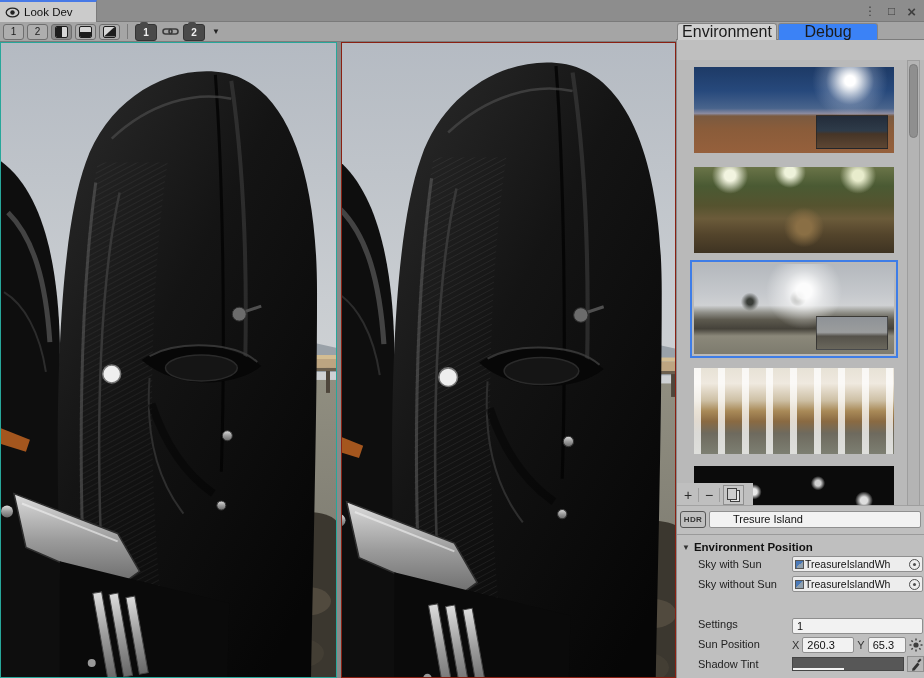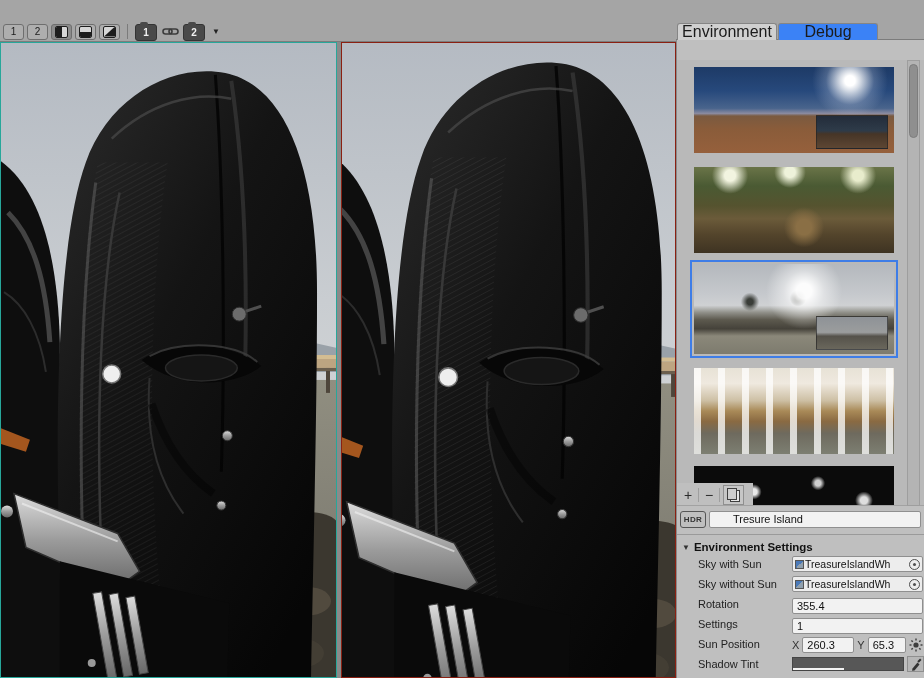--- a/index.html
+++ b/index.html
@@ -203,20 +203,36 @@
         <rect x="116" y="552" width="9" height="84" fill="url(#g-metal)" stroke="#444444"></rect>
         <rect x="132" y="558" width="9" height="78" fill="url(#g-metal)" stroke="#444444"></rect>
       </g>
       <circle cx="92" cy="622" r="4" fill="#999999"></circle>
     </g>
   </defs>
 </svg>
 
 <div class="window">
 
+  <div class="titlebar">
+    <div class="doc-tab">
+      <span style="display:flex;">
+        <svg width="15" height="11" viewBox="0 0 15 11">
+            <ellipse cx="7.5" cy="5.5" rx="6.3" ry="4.4" fill="none" stroke="#222" stroke-width="1.3"></ellipse>
+            <circle cx="7.5" cy="5.5" r="2.2" fill="#222"></circle>
+          </svg>
+      </span>
+      <span>Look Dev</span>
+    </div>
+    <div class="win-controls">
+      <span class="wc-menu">⋮</span>
+      <span class="wc-max">□</span>
+      <span class="wc-close">×</span>
+    </div>
+  </div>
 
   <div class="toolbar">
     <div class="tbtn">
         <span>1</span>
       </div>
     <div class="tbtn">
         <span>2</span>
       </div>
     <div class="tbtn active">
         <span class="split-ic sv">
@@ -308,21 +324,21 @@
 
       <div class="hdr-row">
         <div class="hdr-badge">HDR</div>
         <input class="hdr-field" value="Tresure Island" style="">
       </div>
 
       <div class="divider"></div>
 
       <div class="settings-header">
         <span class="foldout">▼</span>
-        <span>Environment Settings</span>
+        <span>Environment Position</span>
       </div>
 
       <div class="srow r1">
         <span class="lbl">Sky with Sun</span>
         <div class="ctrl">
             <div class="objf">
           <span class="mini"></span>
           <span class="txt">TreasureIslandWh</span>
           <span class="picker"></span>
         </div>
@@ -333,24 +349,20 @@
         <span class="lbl">Sky without Sun</span>
         <div class="ctrl">
             <div class="objf">
           <span class="mini"></span>
           <span class="txt">TreasureIslandWh</span>
           <span class="picker"></span>
         </div>
           </div>
       </div>
 
-      <div class="srow r3">
-        <span class="lbl">Rotation</span>
-        <div class="ctrl"><input class="tf" value="355.4" style=""></div>
-      </div>
 
       <div class="srow r4">
         <span class="lbl">Settings</span>
         <div class="ctrl"><input class="tf" value="1" style=""></div>
       </div>
 
       <div class="srow r5">
         <span class="lbl">Sun Position</span>
         <div class="ctrl">
             <div class="vecrow">

